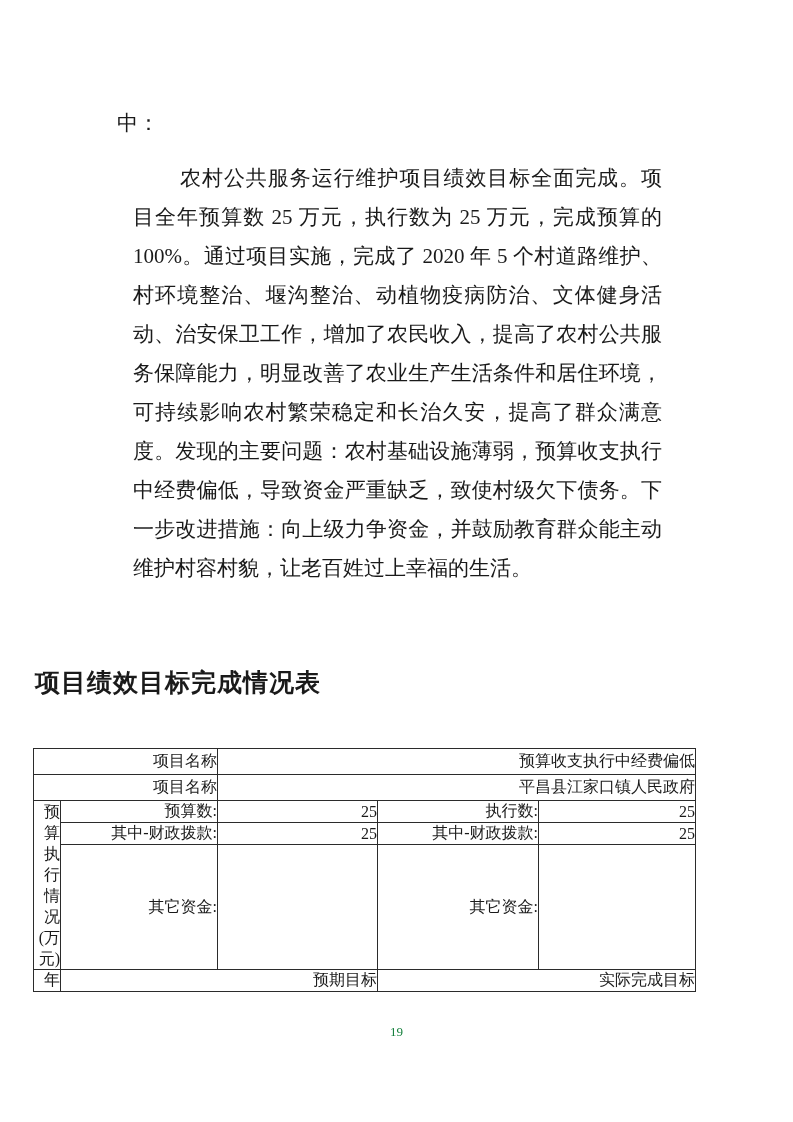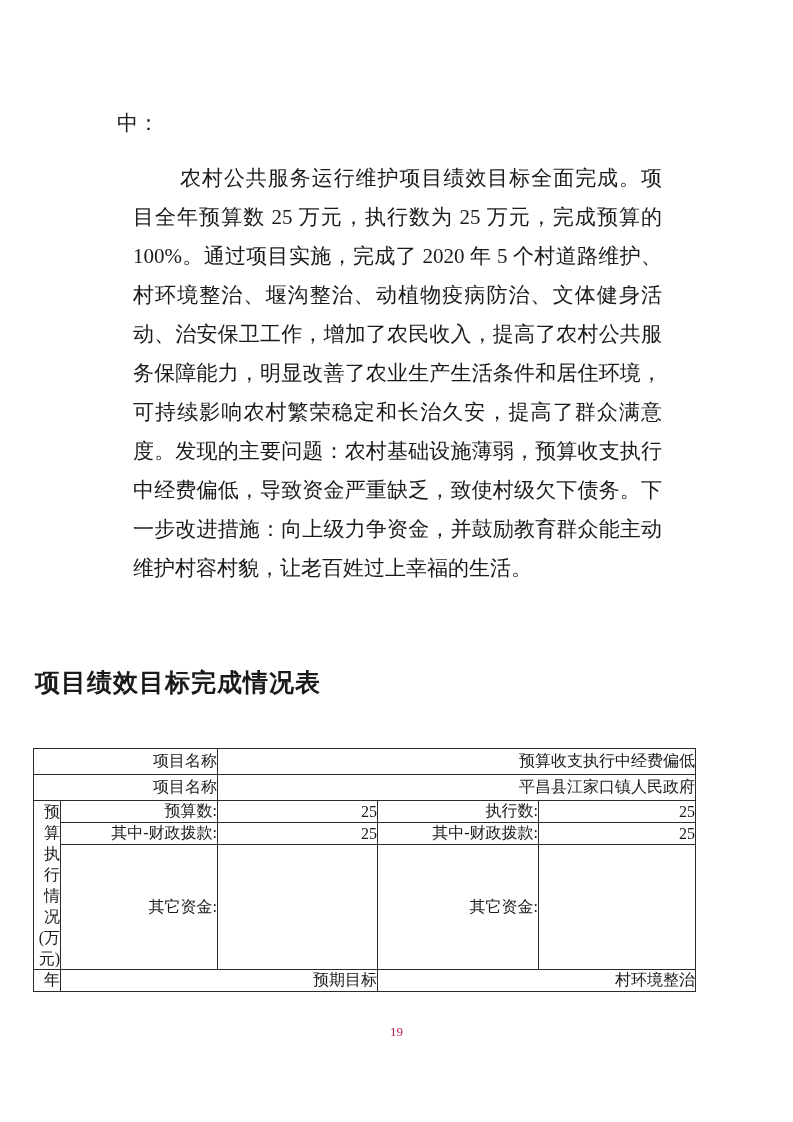--- a/index.html
+++ b/index.html
@@ -78,21 +78,21 @@
     text-align: center;
     vertical-align: middle;
   }
   .pagenum {
     position: absolute;
     left: 0;
     top: 1024px;
     width: 100%;
     text-align: center;
     font-size: 13px;
-    color: #be185d;
+    color: #15803d;
   }
 </style>
 </head>
 <body>
 
 <div class="page">
 
   <div class="textblock">
     <div class="opening">中：</div>
     <p class="para">农村公共服务运行维护项目绩效目标全面完成。项目全年预算数 25 万元，执行数为 25 万元，完成预算的 100%。通过项目实施，完成了 2020 年 5 个村道路维护、村环境整治、堰沟整治、动植物疫病防治、文体健身活动、治安保卫工作，增加了农民收入，提高了农村公共服务保障能力，明显改善了农业生产生活条件和居住环境，可持续影响农村繁荣稳定和长治久安，提高了群众满意度。发现的主要问题：农村基础设施薄弱，预算收支执行中经费偏低，导致资金严重缺乏，致使村级欠下债务。下一步改进措施：向上级力争资金，并鼓励教育群众能主动维护村容村貌，让老百姓过上幸福的生活。</p>
@@ -141,20 +141,20 @@
       </tr>
       <tr class="r5">
         <td>其它资金:</td>
         <td></td>
         <td>其它资金:</td>
         <td></td>
       </tr>
       <tr class="r6">
         <td>年</td>
         <td colspan="2">预期目标</td>
-        <td colspan="2">村环境整治</td>
+        <td colspan="2">实际完成目标</td>
       </tr>
     </tbody>
   </table>
 
   <div class="pagenum">19</div>
 
 </div>
 
 </body></html>

